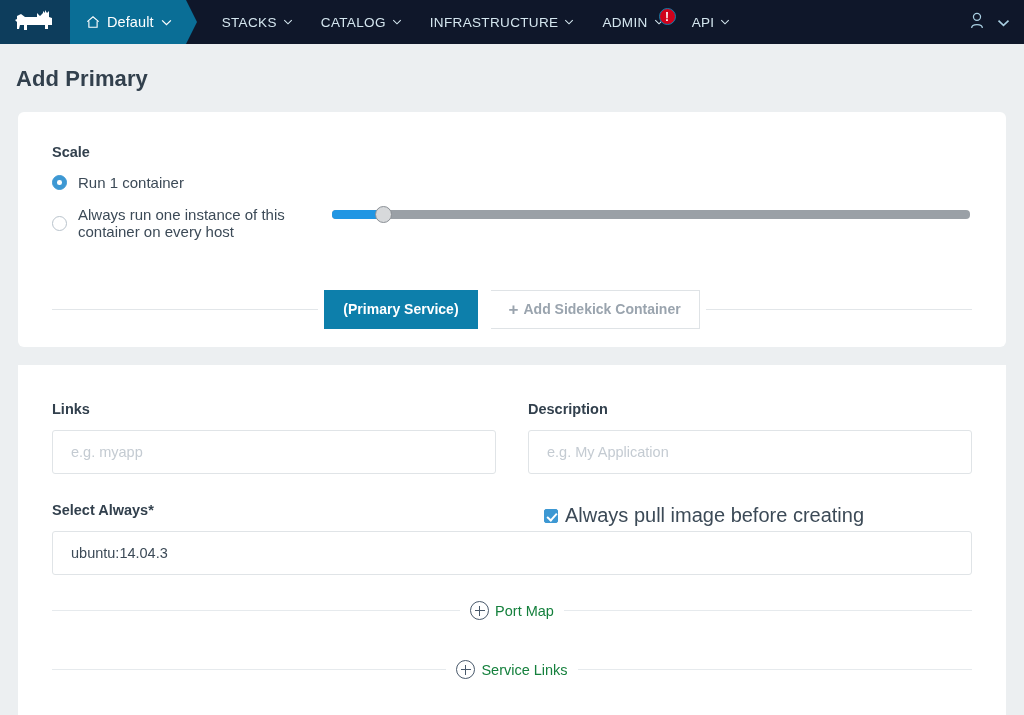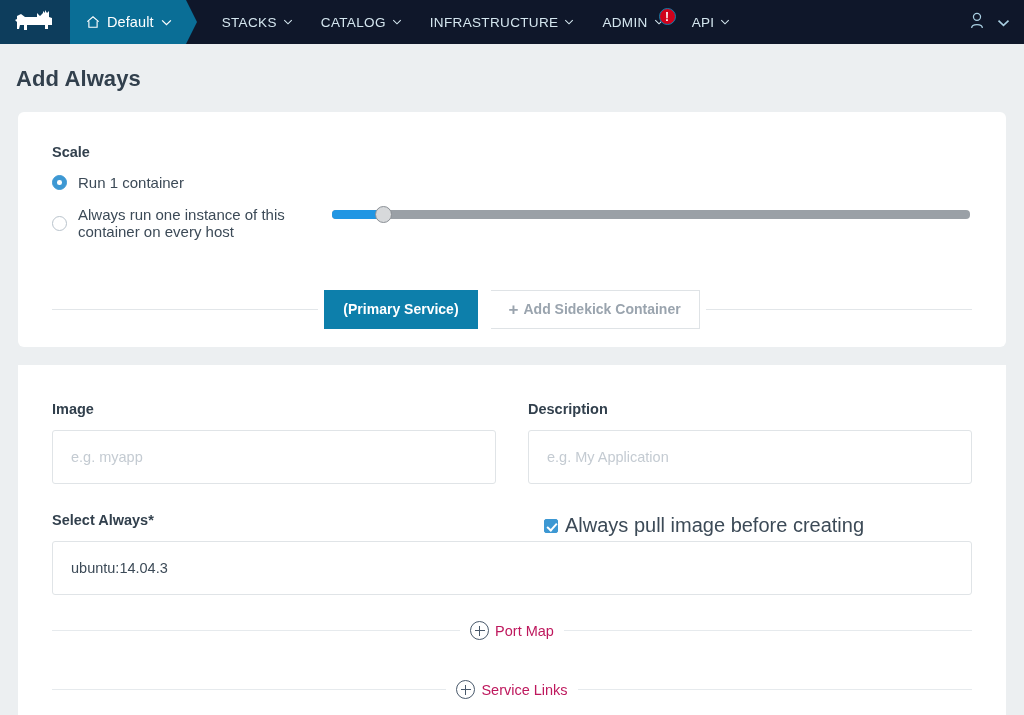--- a/index.html
+++ b/index.html
@@ -239,21 +239,21 @@
     font-size: 14.5px;
     font-weight: bold;
     color: #32404d;
     margin-bottom: 11px;
     height: 20px;
     display: flex;
     align-items: center;
   }
   .input {
     width: 100%;
-    height: 54px;
+    height: 44px;
     border: 1px solid #e0e4e7;
     border-radius: 3px;
     padding: 0 18px;
     font-size: 14.5px;
     color: #3c4a57;
     font-family: "Liberation Sans", sans-serif;
     background: #fff;
     outline: none;
   }
   .input::placeholder { color: #c4cbd2; }
@@ -302,21 +302,21 @@
     flex: 1 1 auto;
     height: 1px;
     background: #e6eaed;
   }
   .add-btn {
     flex: 0 0 auto;
     display: flex;
     align-items: center;
     margin: 0 10px;
     font-size: 14.5px;
-    color: #be185d;
+    color: #15803d;
     cursor: pointer;
     white-space: nowrap;
   }
   .add-btn .circle-plus {
     width: 19px; height: 19px;
     border-radius: 50%;
     border: 1.5px solid #49596b;
     margin-right: 6px;
     position: relative;
     flex: 0 0 19px;
@@ -422,21 +422,21 @@
       </svg>
     </span>
     <span>
       <svg width="13" height="8" viewBox="0 0 12 8" fill="none" stroke="#a9cfe2" stroke-width="1.6">
           <path d="M1 1.6 L6 6.4 L11 1.6"></path>
         </svg>
     </span>
   </div>
 </div>
 
-<div class="page-title">Add Always</div>
+<div class="page-title">Add Primary</div>
 
 <div class="card scale-card">
 
   <div class="section-label">Scale</div>
 
   <div class="scale-row">
     <div class="radio-col">
 
       <div class="radio-line">
         <span class="radio checked"></span>
@@ -476,21 +476,21 @@
   </div>
 </div>
 
 <div class="card-gap"></div>
 
 <div class="card form-card">
 
   <div class="form-grid">
 
     <div class="form-col">
-      <div class="field-label">Image</div>
+      <div class="field-label">Links</div>
       <input class="input" type="text" value="" placeholder="e.g. myapp" style="">
     </div>
 
     <div class="form-col">
       <div class="field-label">Description</div>
       <input class="input" type="text" value="" placeholder="e.g. My Application" style="">
     </div>
 
   </div>
 

